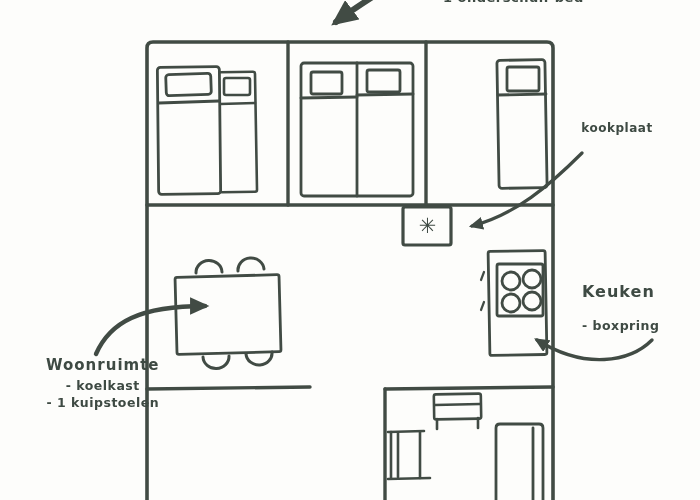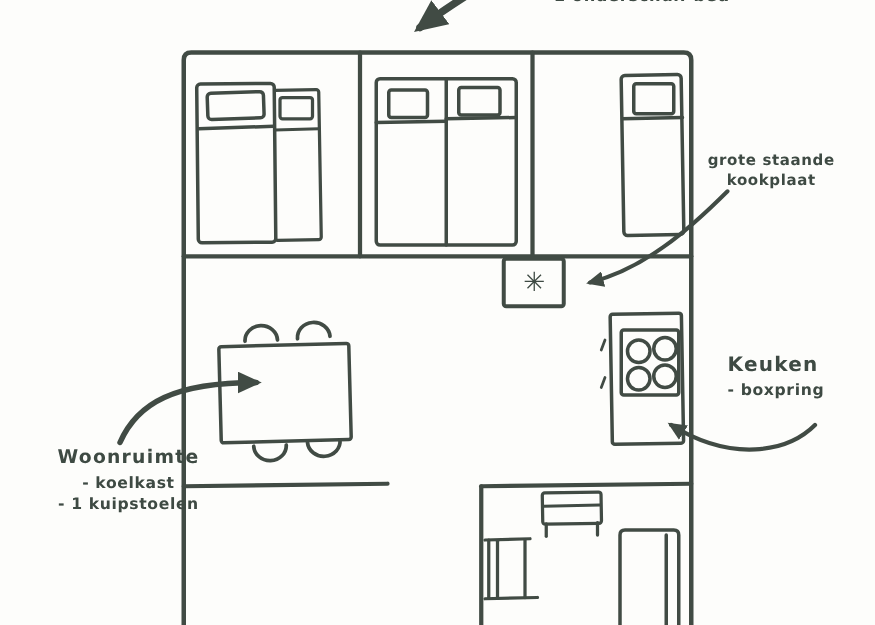--- a/index.html
+++ b/index.html
@@ -10,21 +10,21 @@
     overflow:hidden;
     font-family:"DejaVu Sans", sans-serif;
     color:#3e4a43;
   }
   .plan-svg{position:absolute;left:0;top:0;}
   .note{position:absolute;font-weight:bold;letter-spacing:0.5px;line-height:18px;}
   .note div{white-space:nowrap;}
   .beds-note{left:432px;top:-12px;font-size:13px;line-height:19px;}
   .fridge-note{left:558px;top:120px;width:118px;font-size:12px;text-align:center;line-height:16px;}
   .kitchen-note{left:582px;top:283px;font-size:12.5px;line-height:17px;}
-  .kitchen-note .title{font-size:16px;margin-bottom:3px;letter-spacing:1px;}
+  .kitchen-note .title{font-size:16px;margin-bottom:17px;letter-spacing:1px;}
   .living-note{left:46px;top:357px;font-size:12.5px;line-height:17px;text-align:center;}
   .living-note .title{font-size:15px;margin-bottom:3px;letter-spacing:1px;}
   .snowflake{
     position:absolute;left:404px;top:210px;width:47px;height:33px;
     font-size:21px;text-align:center;line-height:33px;font-weight:bold;
   }
 </style>
 </head>
 <body>
 
@@ -133,21 +133,20 @@
     </g>
   </svg>
 
   <div class="snowflake">✳</div>
 
   <div class="note beds-note">
     <div>- 1 onderschuif bed</div>
   </div>
 
   <div class="note fridge-note">
-    <div>grote staande</div>
     <div>kookplaat</div>
   </div>
 
   <div class="note kitchen-note">
     <div class="title">Keuken</div>
     <div>- boxpring</div>
   </div>
 
   <div class="note living-note">
     <div class="title">Woonruimte</div>

